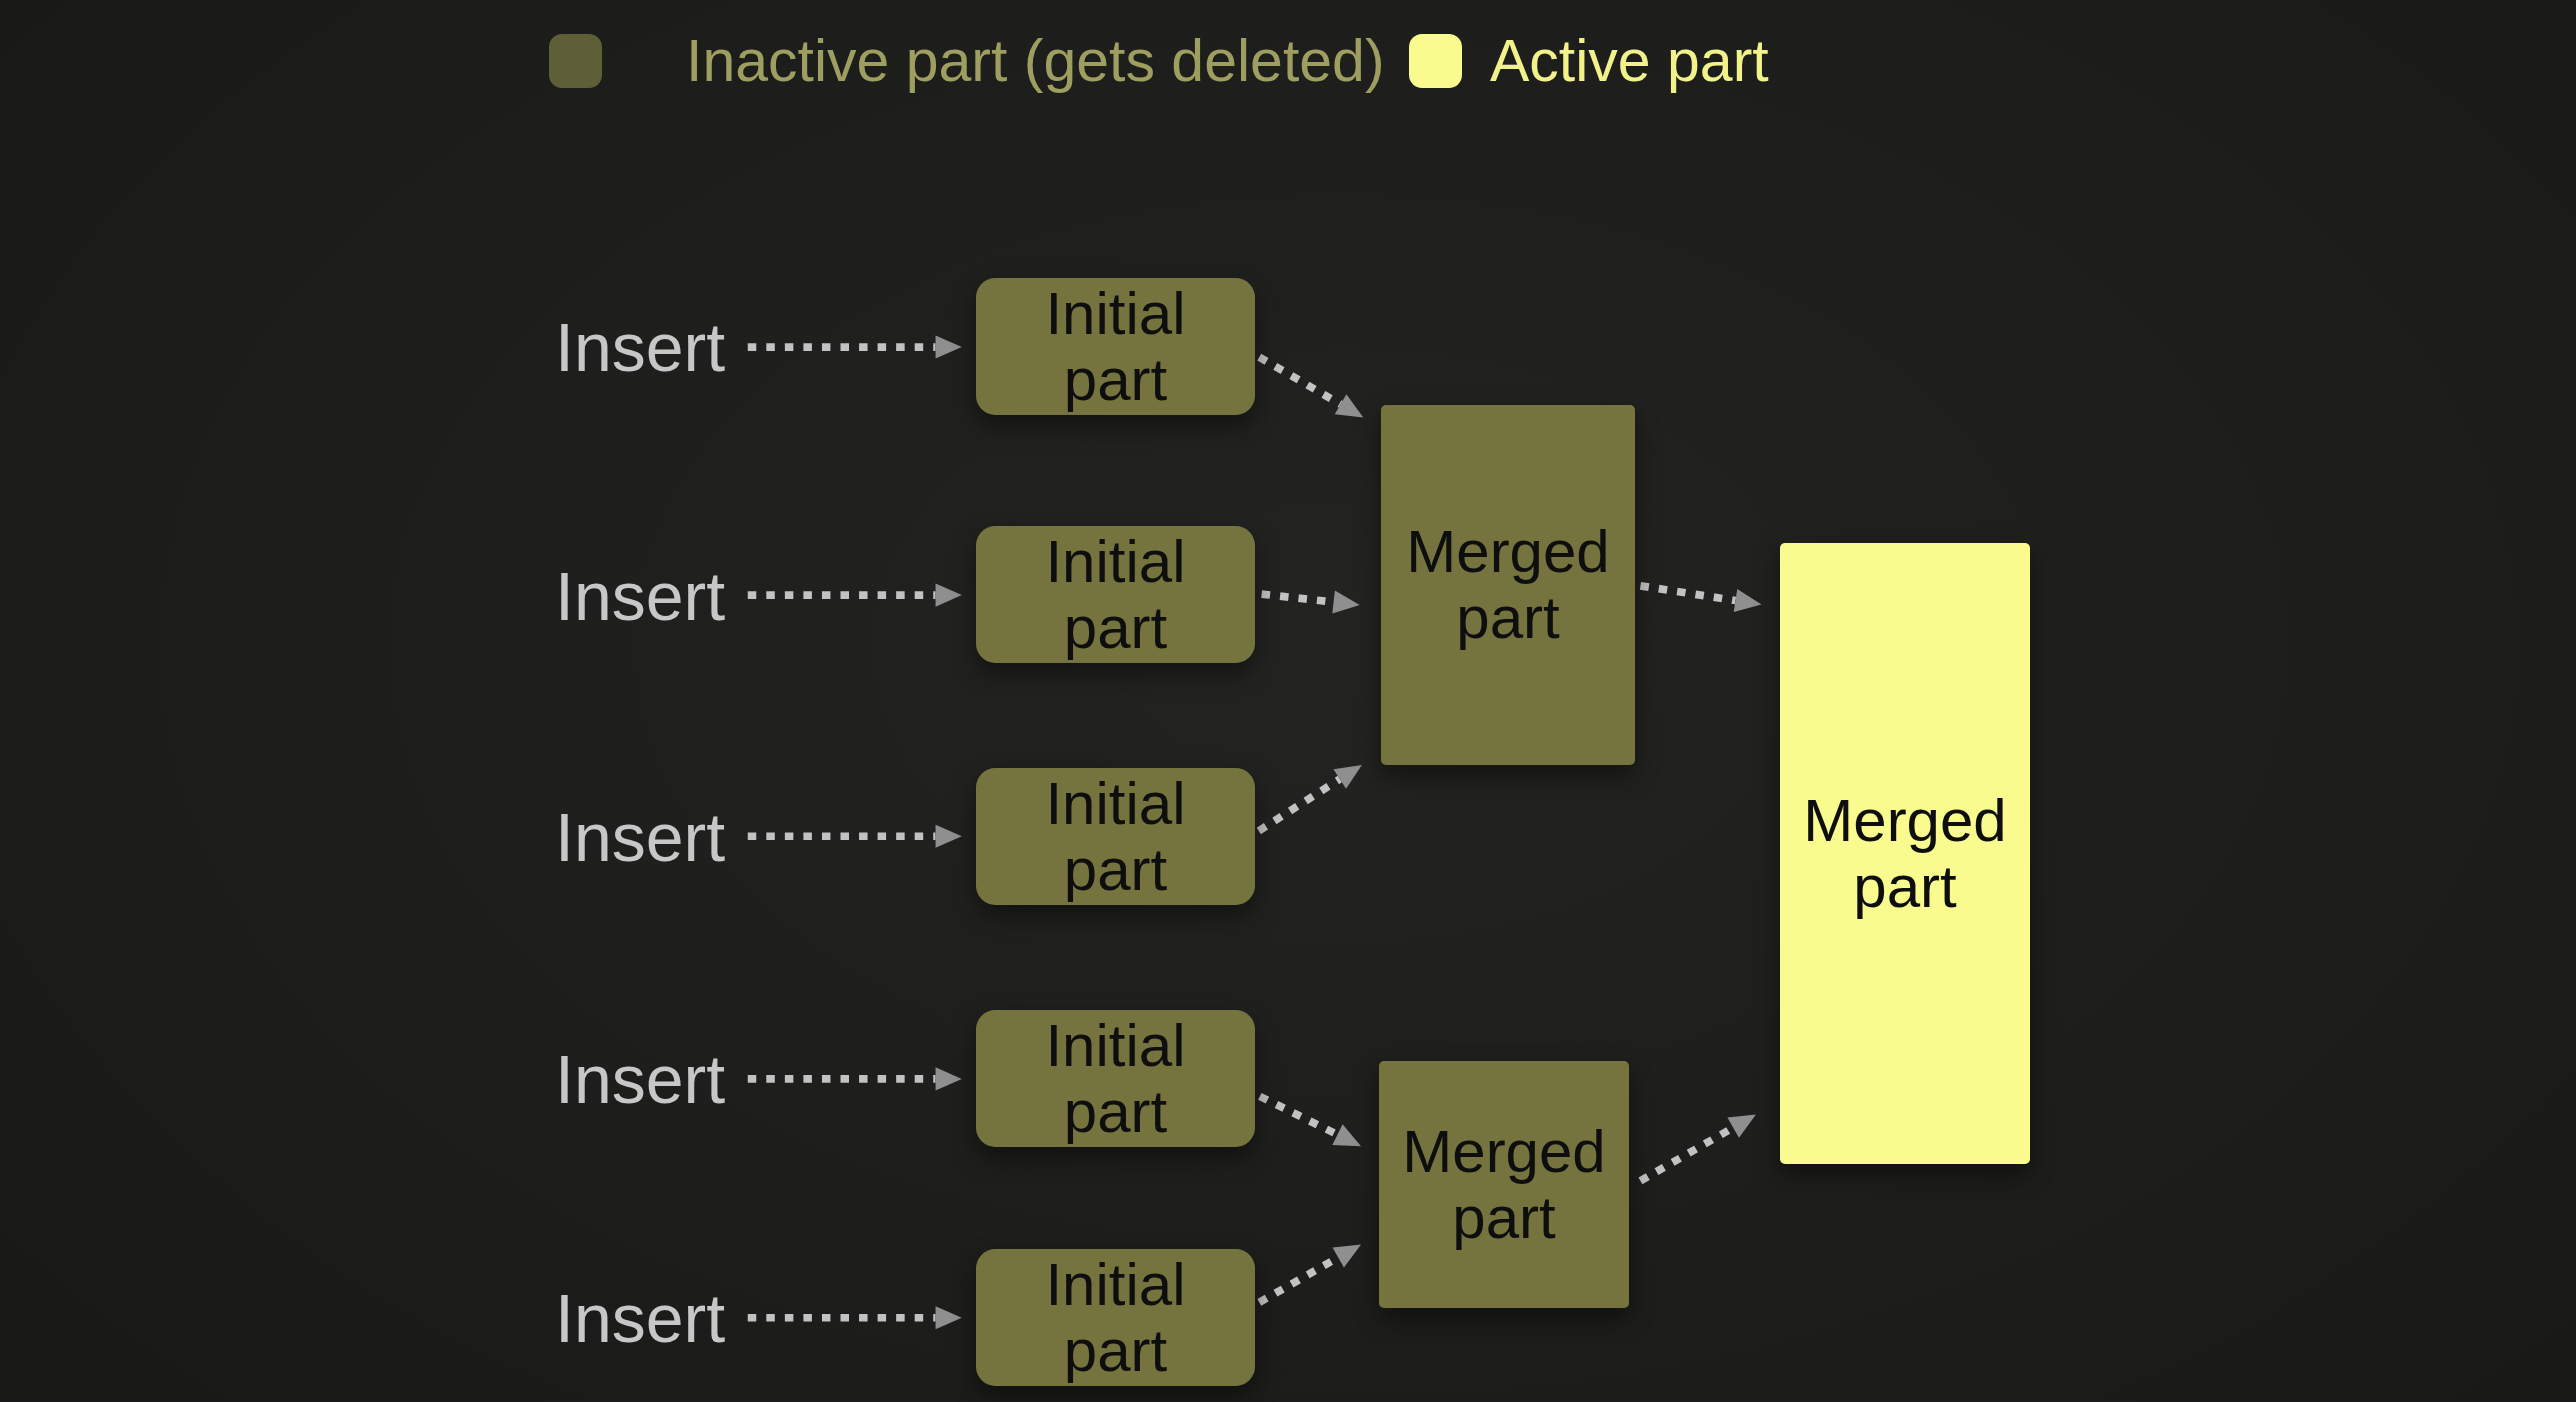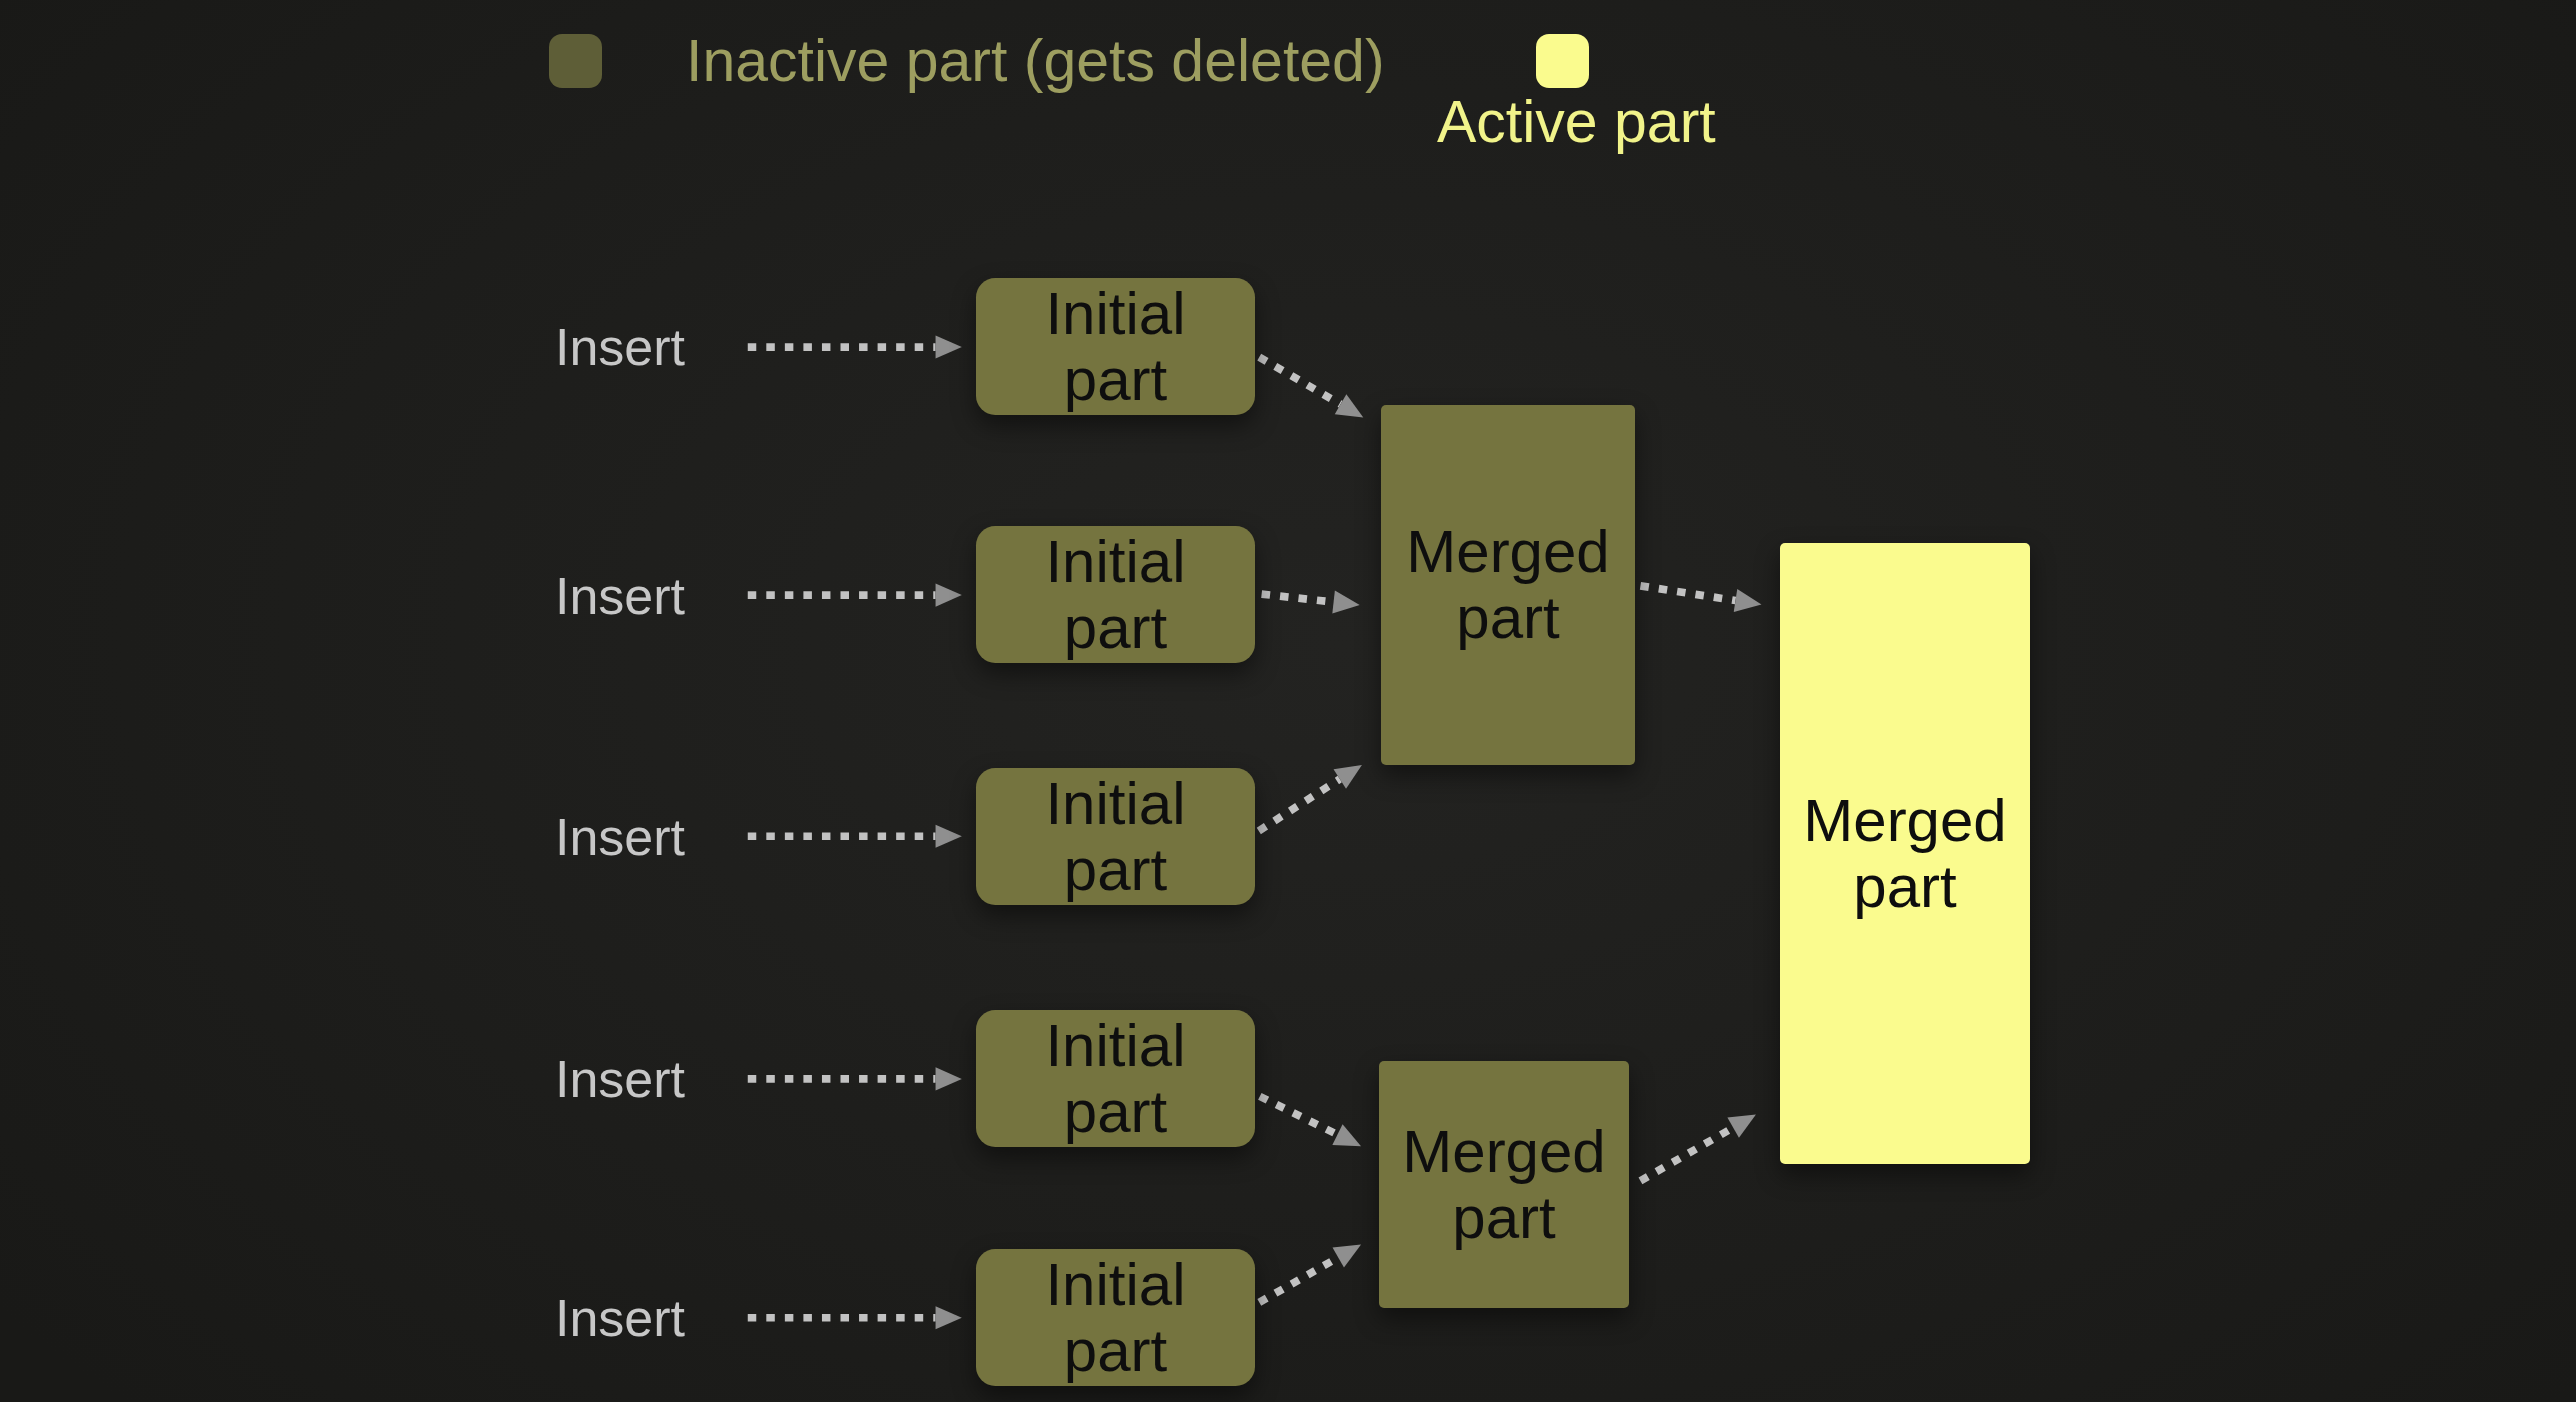--- a/index.html
+++ b/index.html
@@ -42,42 +42,42 @@
   .arrow-head-shape { fill: var(--arrow-head); }
 
   .legend-item {
     position: absolute;
     top: 34px;
     height: 54px;
     display: flex;
     align-items: center;
   }
   .legend-item.first { left: 549px; gap: 48px; }
-  .legend-item.second { left: 1409px; flex-direction: column; }
+  .legend-item.second { left: 1409px; }
   .swatch {
     width: 53px;
     height: 54px;
     border-radius: 13px;
     flex: 0 0 auto;
   }
   .swatch.inactive { background: var(--legend-inactive-fill); }
   .swatch.active { background: var(--active-fill); }
   .legend-label {
     font-size: 59px;
     white-space: nowrap;
   }
   .legend-item.first .legend-label { margin-left: 36px; color: var(--legend-inactive-text); }
   .legend-item.second .legend-label { margin-left: 28px; color: var(--legend-active-text); }
 
   .insert {
     position: absolute;
     left: 555px;
     height: 70px;
     line-height: 70px;
-    font-size: 52px;
+    font-size: 68px;
     color: var(--insert-text);
     white-space: nowrap;
   }
   .insert.r1 { top: 312px; }
   .insert.r2 { top: 561px; }
   .insert.r3 { top: 802px; }
   .insert.r4 { top: 1044px; }
   .insert.r5 { top: 1283px; }
 
   .box {

